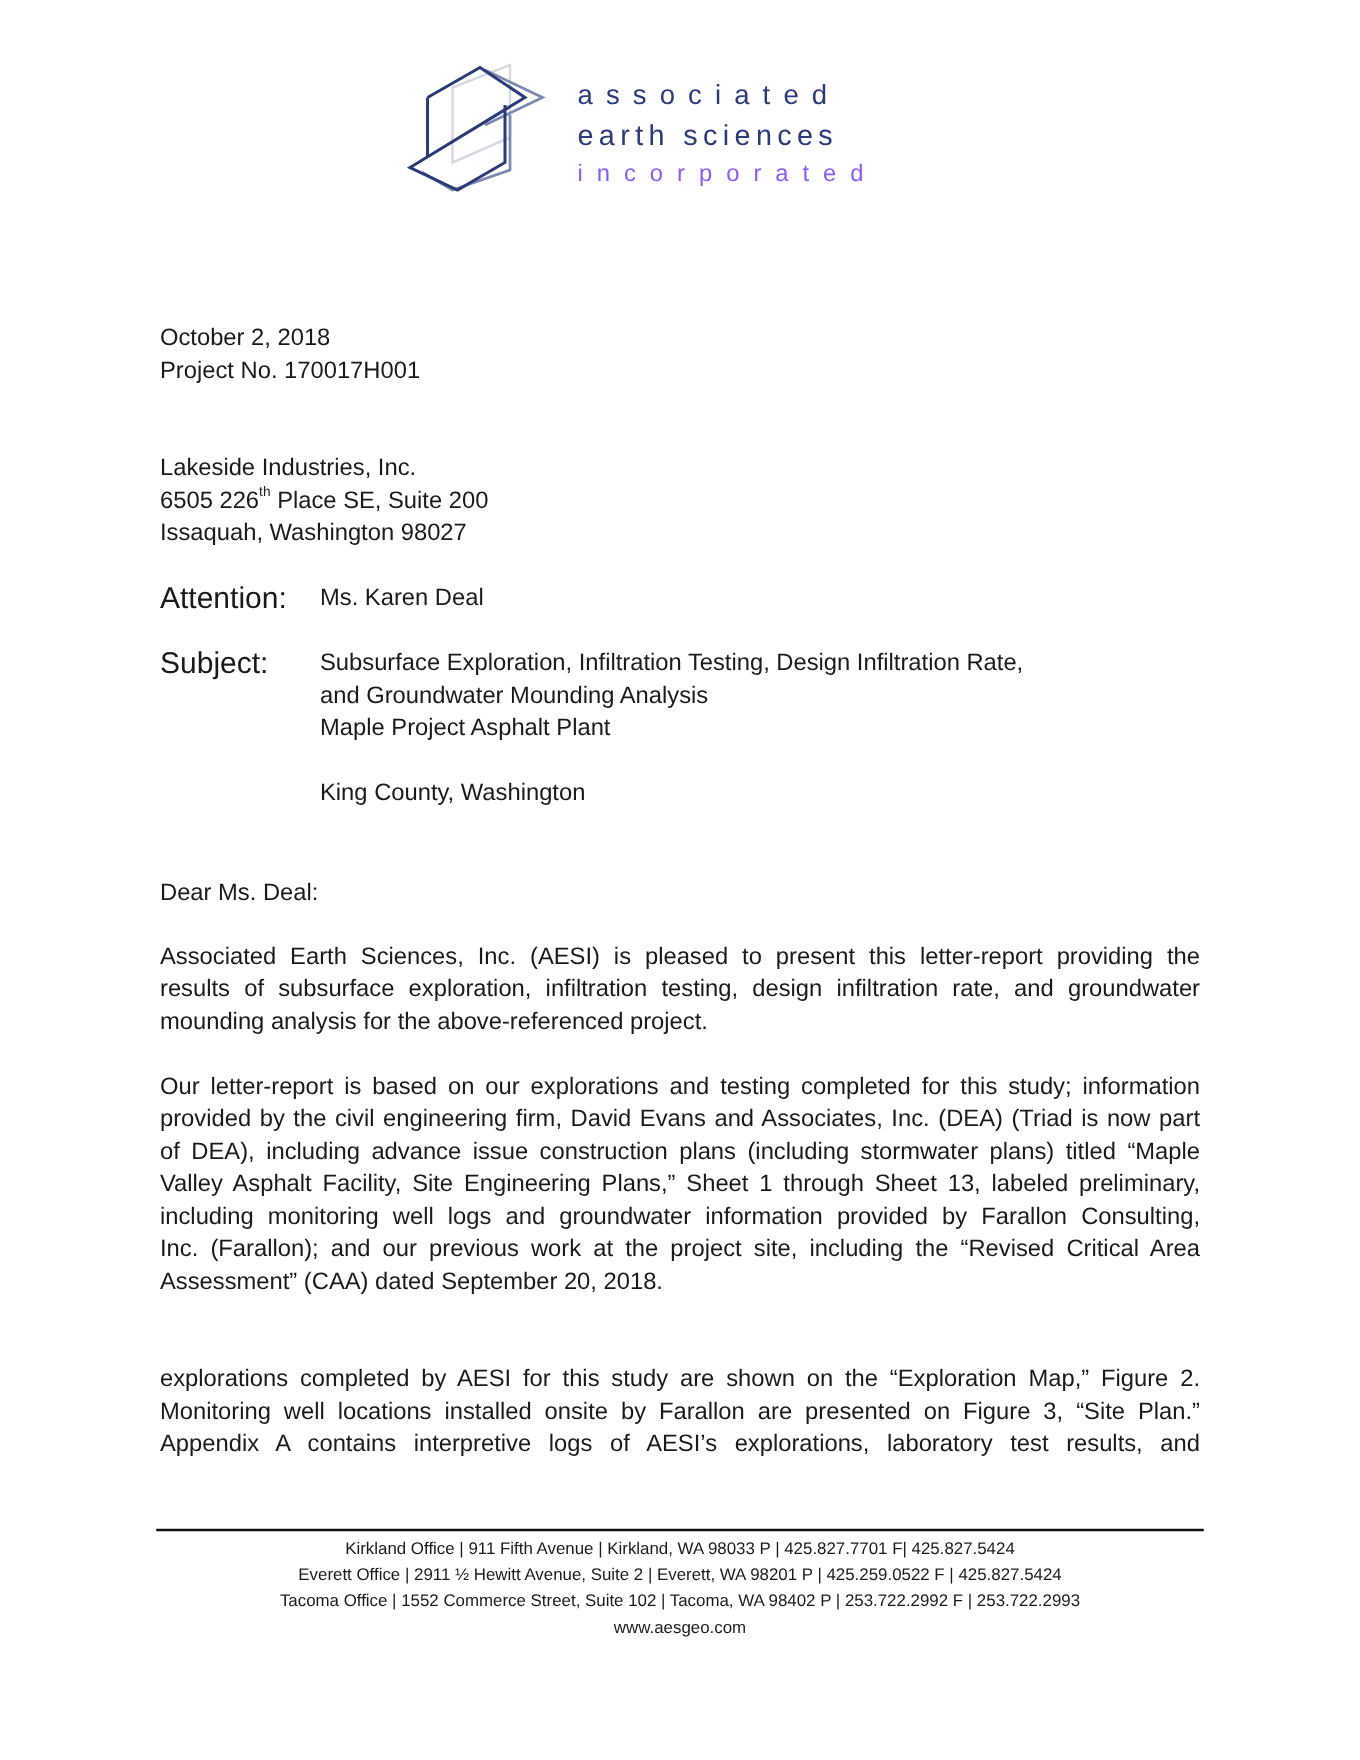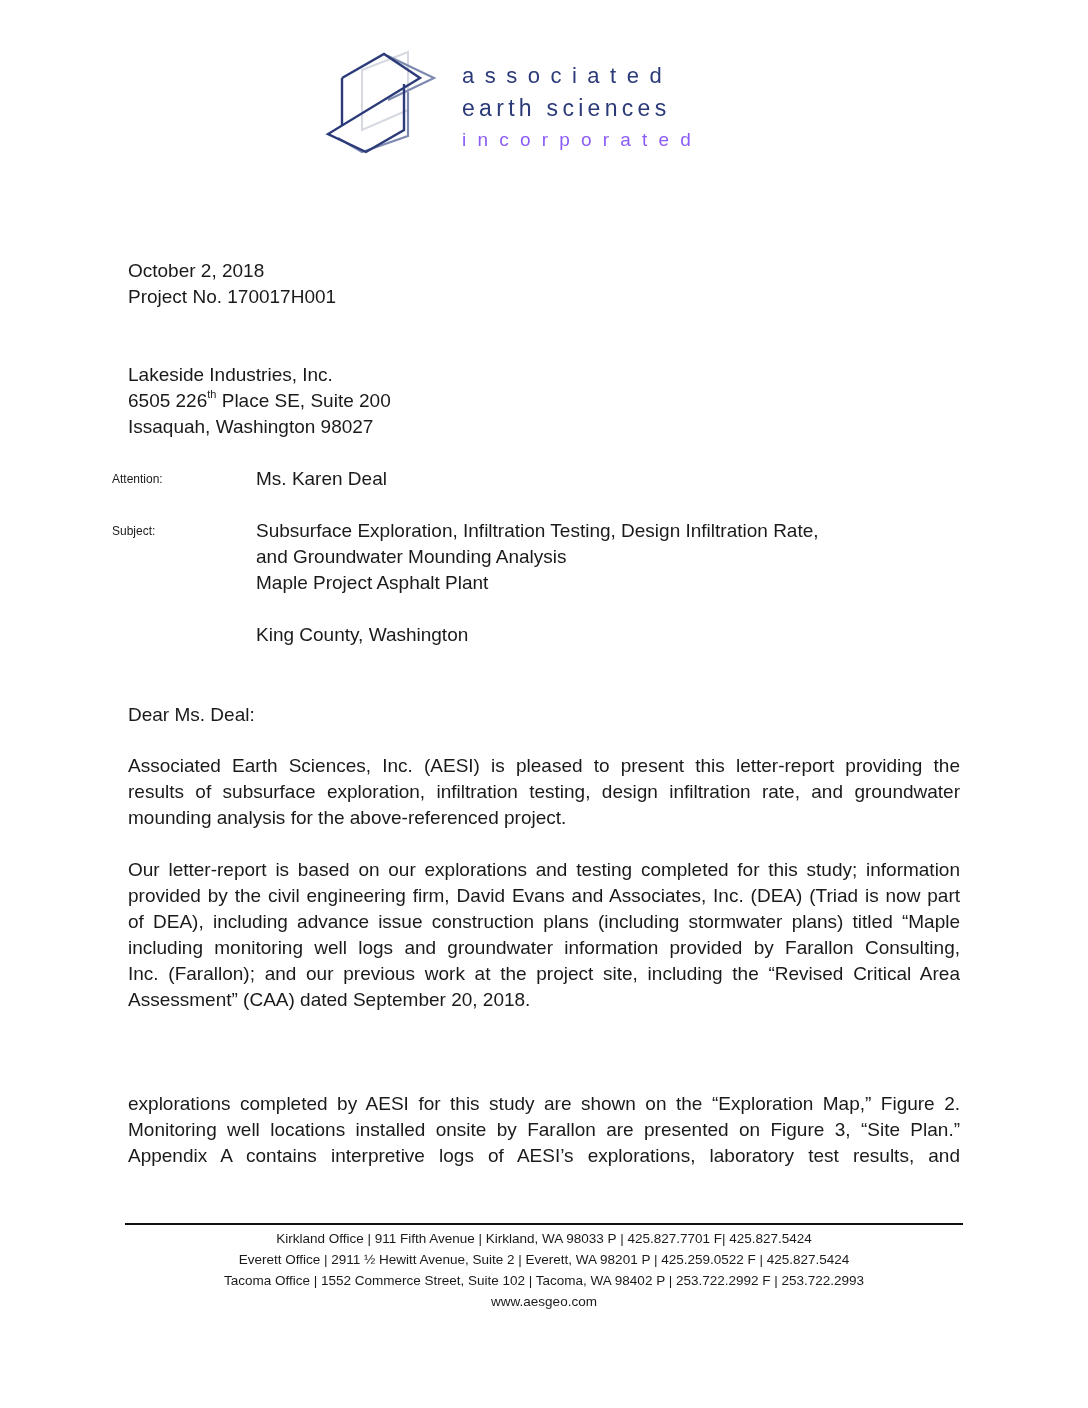--- a/index.html
+++ b/index.html
@@ -12,21 +12,21 @@
   .logo svg { position: absolute; left: 0; top: 0; }
   .logo-text { position: absolute; left: 140px; top: 12px; font-family: "Liberation Sans", sans-serif; }
   .logo-line { display: block; white-space: nowrap; line-height: 32px; }
   .lt1 { color: #2b3a78; font-size: 22px; letter-spacing: 10.5px; }
   .lt2 { color: #2b3a78; font-size: 23px; letter-spacing: 4.3px; }
   .lt3 { color: #8b5cf6; font-size: 19px; letter-spacing: 11.2px; font-weight: 300; }
 
   
   .text { position: absolute; font-size: 19px; line-height: 26px; color: #1a1a1a; white-space: nowrap; }
   .block { position: absolute; left: 128px; }
-  .label { position: absolute; left: 112px; font-size: 12px; line-height: 26px; }
+  .label { position: absolute; left: 128px; font-size: 24px; line-height: 26px; }
   .val { position: absolute; left: 256px; font-size: 19px; line-height: 26px; white-space: nowrap; }
   sup { font-size: 11px; line-height: 0; position: relative; top: -2px; }
 
   .para { position: absolute; left: 128px; width: 832px; font-size: 19px; line-height: 26px;
           text-align: justify; color: #1a1a1a; }
   .para span.ln { display: block; text-align: justify; text-align-last: justify; }
   .para span.ln.last { text-align-last: left; }
 
   
   .footer-rule { position: absolute; left: 125px; top: 1223px; width: 838px; height: 2px; background: #111; }
@@ -78,20 +78,21 @@
   <div class="para" style="top:753px;">
     <span class="ln">Associated Earth Sciences, Inc. (AESI) is pleased to present this letter-report providing the</span>
     <span class="ln">results of subsurface exploration, infiltration testing, design infiltration rate, and groundwater</span>
     <span class="ln last">mounding analysis for the above-referenced project.</span>
   </div>
 
   <div class="para" style="top:857px;">
     <span class="ln">Our letter-report is based on our explorations and testing completed for this study; information</span>
     <span class="ln">provided by the civil engineering firm, David Evans and Associates, Inc. (DEA) (Triad is now part</span>
     <span class="ln">of DEA), including advance issue construction plans (including stormwater plans) titled “Maple</span>
+    <span class="ln">Valley Asphalt Facility, Site Engineering Plans,” Sheet 1 through Sheet 13, labeled preliminary,</span>
     <span class="ln">including monitoring well logs and groundwater information provided by Farallon Consulting,</span>
     <span class="ln">Inc. (Farallon); and our previous work at the project site, including the “Revised Critical Area</span>
     <span class="ln last">Assessment” (CAA) dated September 20, 2018.</span>
   </div>
 
   <div class="para" style="top:1091px;">
     <span class="ln">explorations completed by AESI for this study are shown on the “Exploration Map,” Figure 2.</span>
     <span class="ln">Monitoring well locations installed onsite by Farallon are presented on Figure 3, “Site Plan.”</span>
     <span class="ln">Appendix A contains interpretive logs of AESI’s explorations, laboratory test results, and</span>
   </div>

